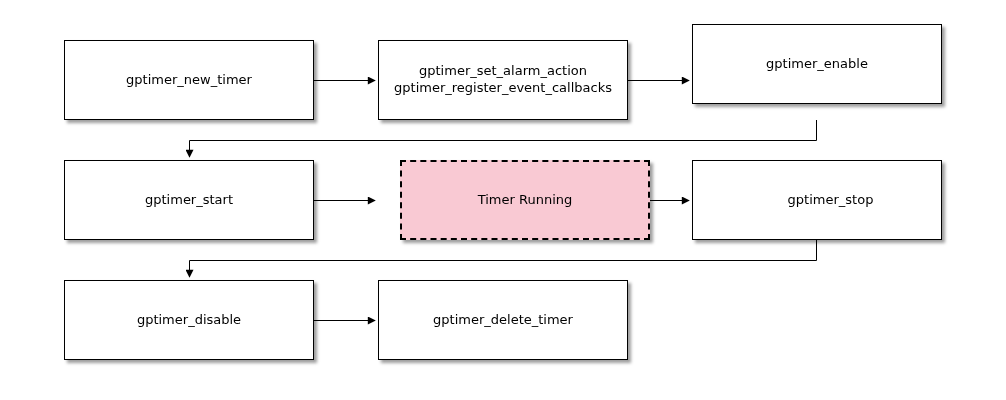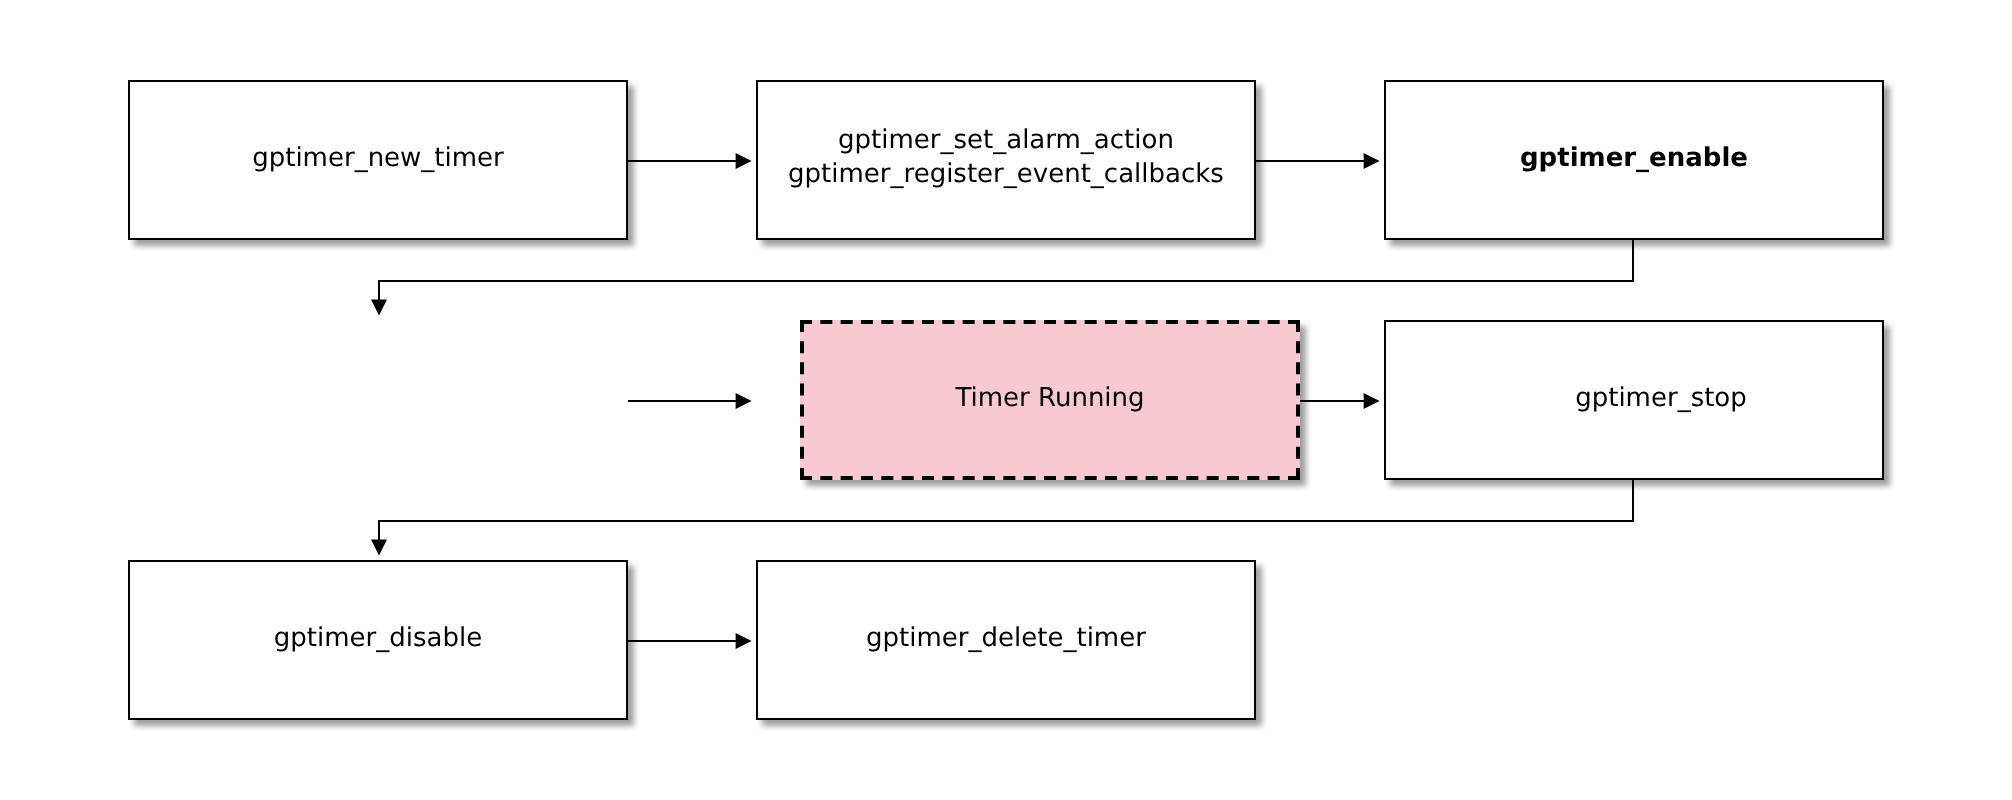--- a/index.html
+++ b/index.html
@@ -41,21 +41,21 @@
     white-space: pre-line;
     padding: 0 6px;
   }
   .node.highlight {
     background: #f9c9d3;
     border: 2px dashed #000000;
   }
   
   #n-new-timer     { left: 64px;  top: 40px;  }
   #n-set-alarm     { left: 378px; top: 40px;  }
-  #n-enable        { left: 692px; top: 40px; font-weight: bold;  }
+  #n-enable        { left: 692px; top: 24px;  }
   #n-start         { left: 64px;  top: 160px; }
   #n-timer-running { left: 400px; top: 160px; }
   #n-stop          { left: 692px; top: 160px; padding-left: 27px; }
   #n-disable       { left: 64px;  top: 280px; }
   #n-delete-timer  { left: 378px; top: 280px; }
 </style>
 </head>
 <body>
 
 <div class="canvas">
@@ -86,20 +86,23 @@
 
   <div class="node" id="n-set-alarm">
     <span class="label">gptimer_set_alarm_action
 gptimer_register_event_callbacks</span>
   </div>
 
   <div class="node" id="n-enable">
     <span class="label">gptimer_enable</span>
   </div>
 
+  <div class="node" id="n-start">
+    <span class="label">gptimer_start</span>
+  </div>
 
   <div class="node highlight" id="n-timer-running">
     <span class="label">Timer Running</span>
   </div>
 
   <div class="node" id="n-stop">
     <span class="label">gptimer_stop</span>
   </div>
 
   <div class="node" id="n-delete-timer">

